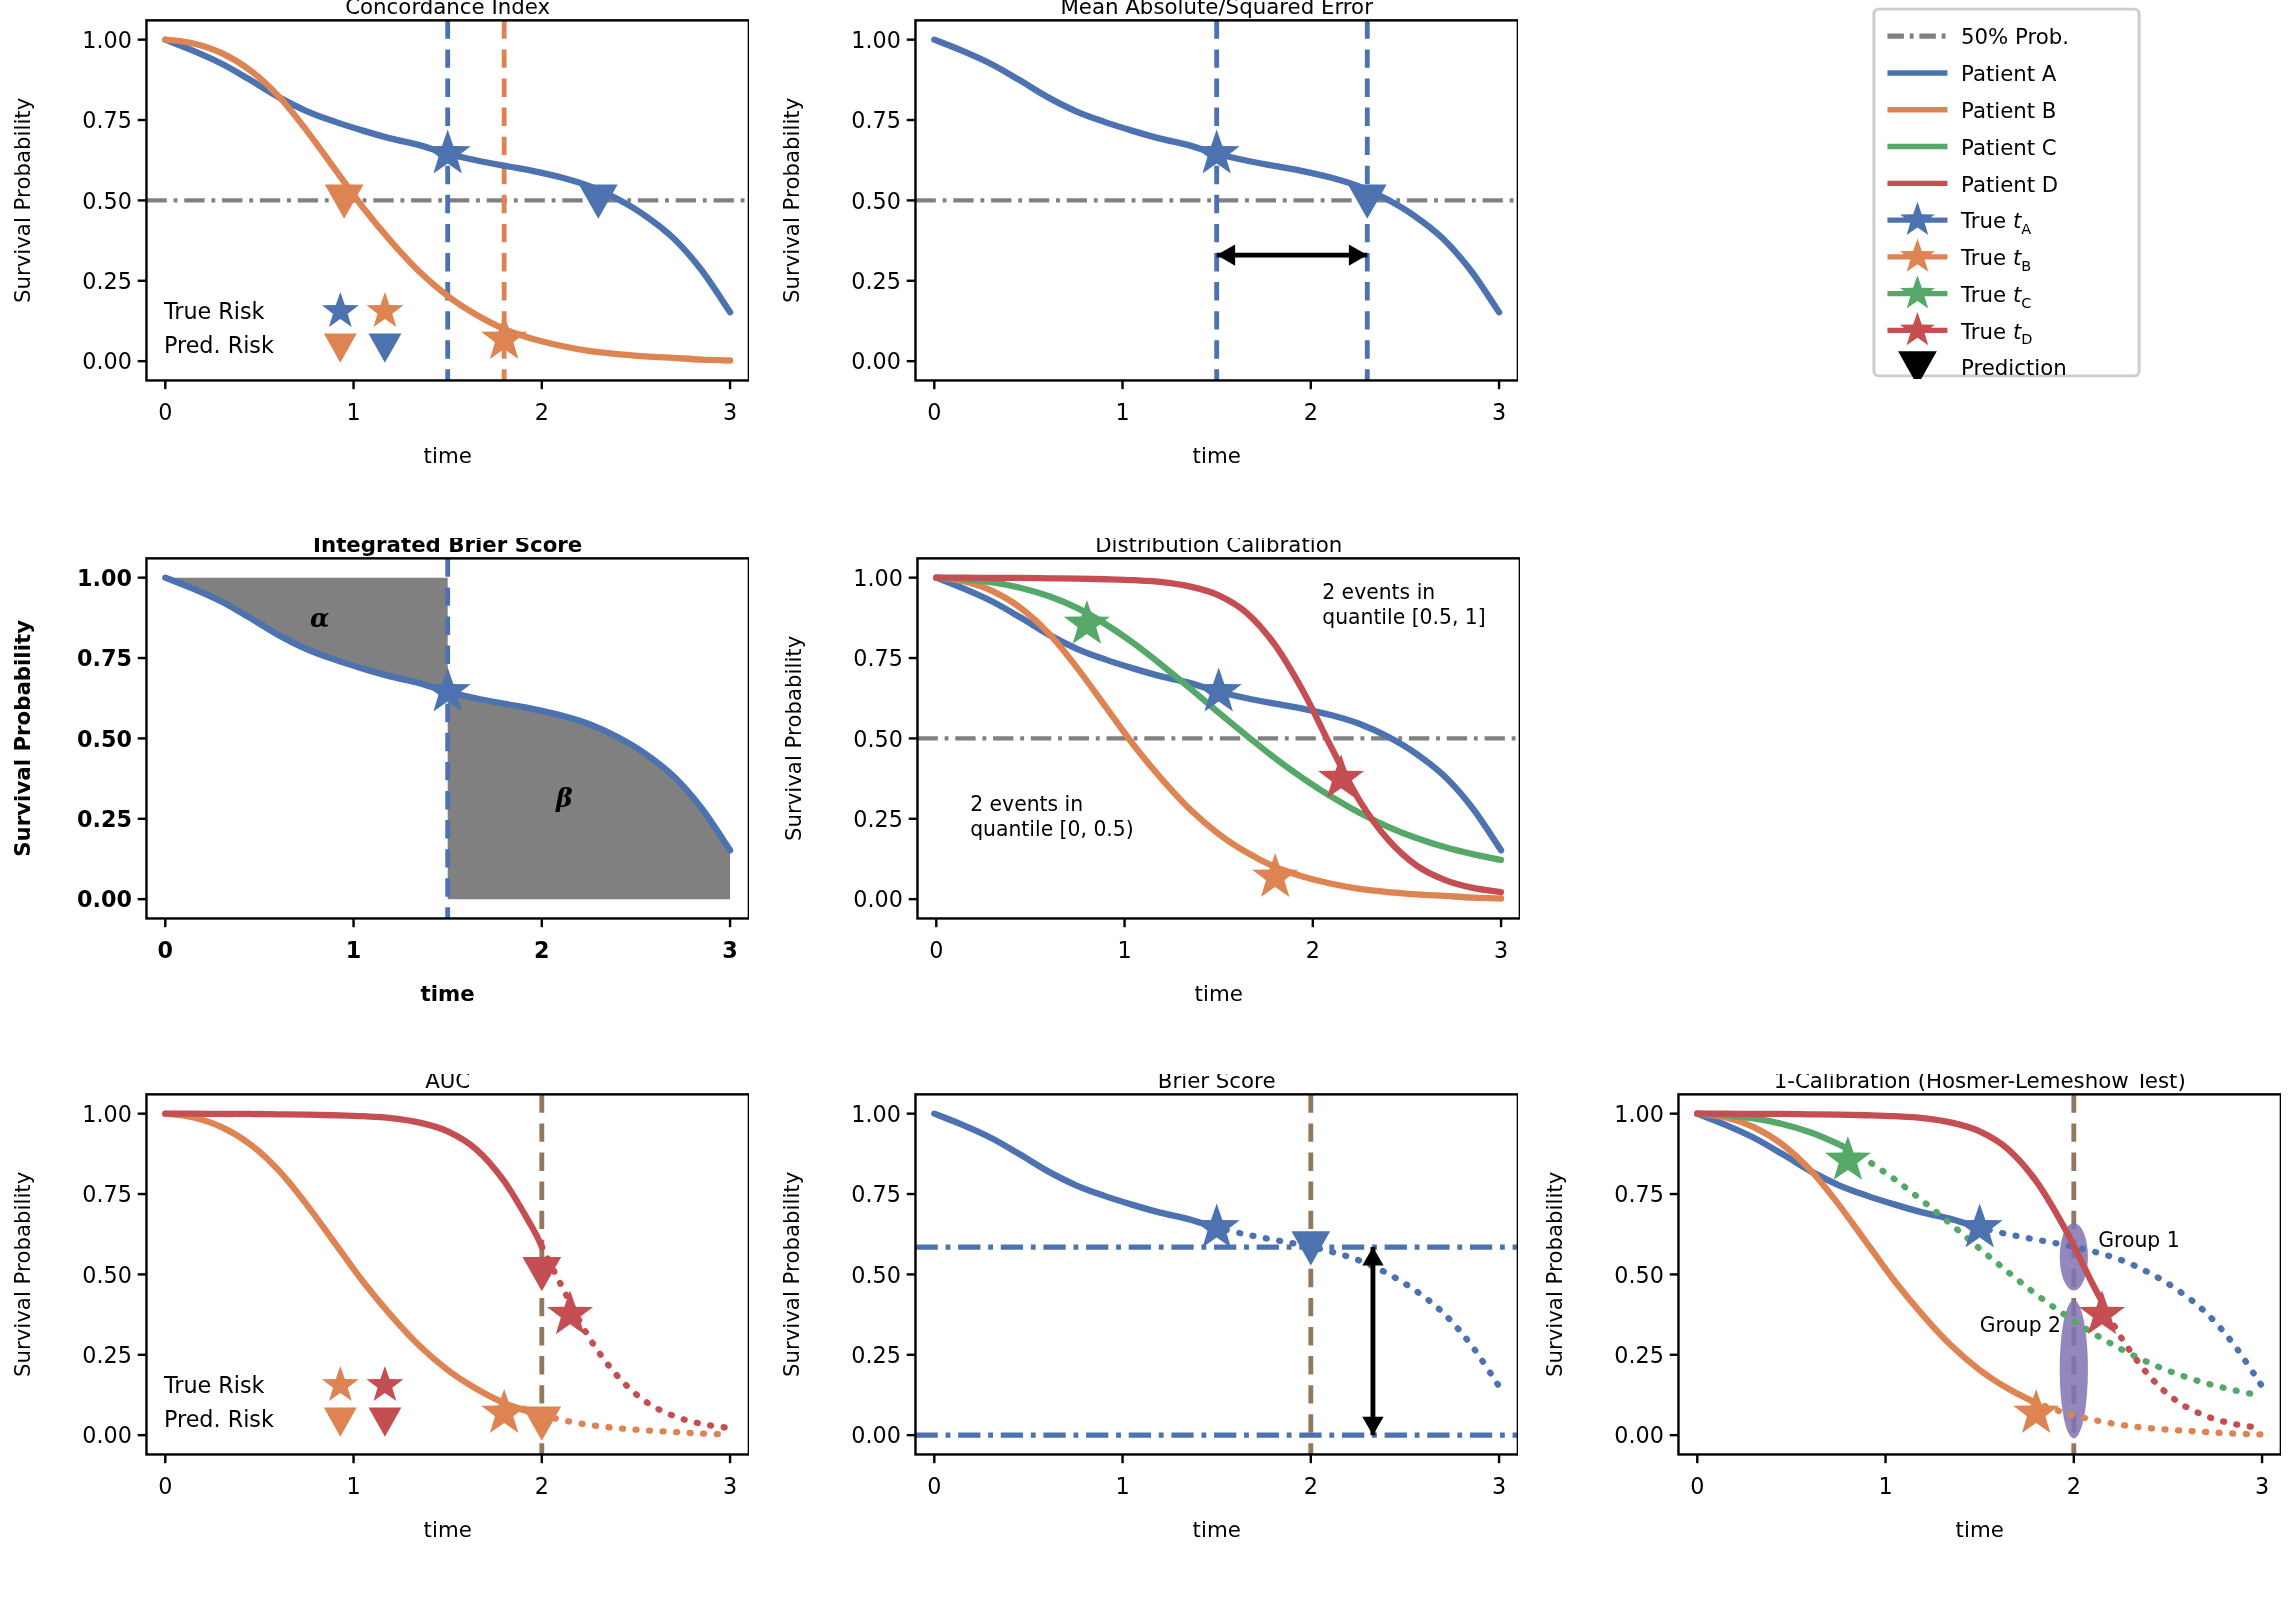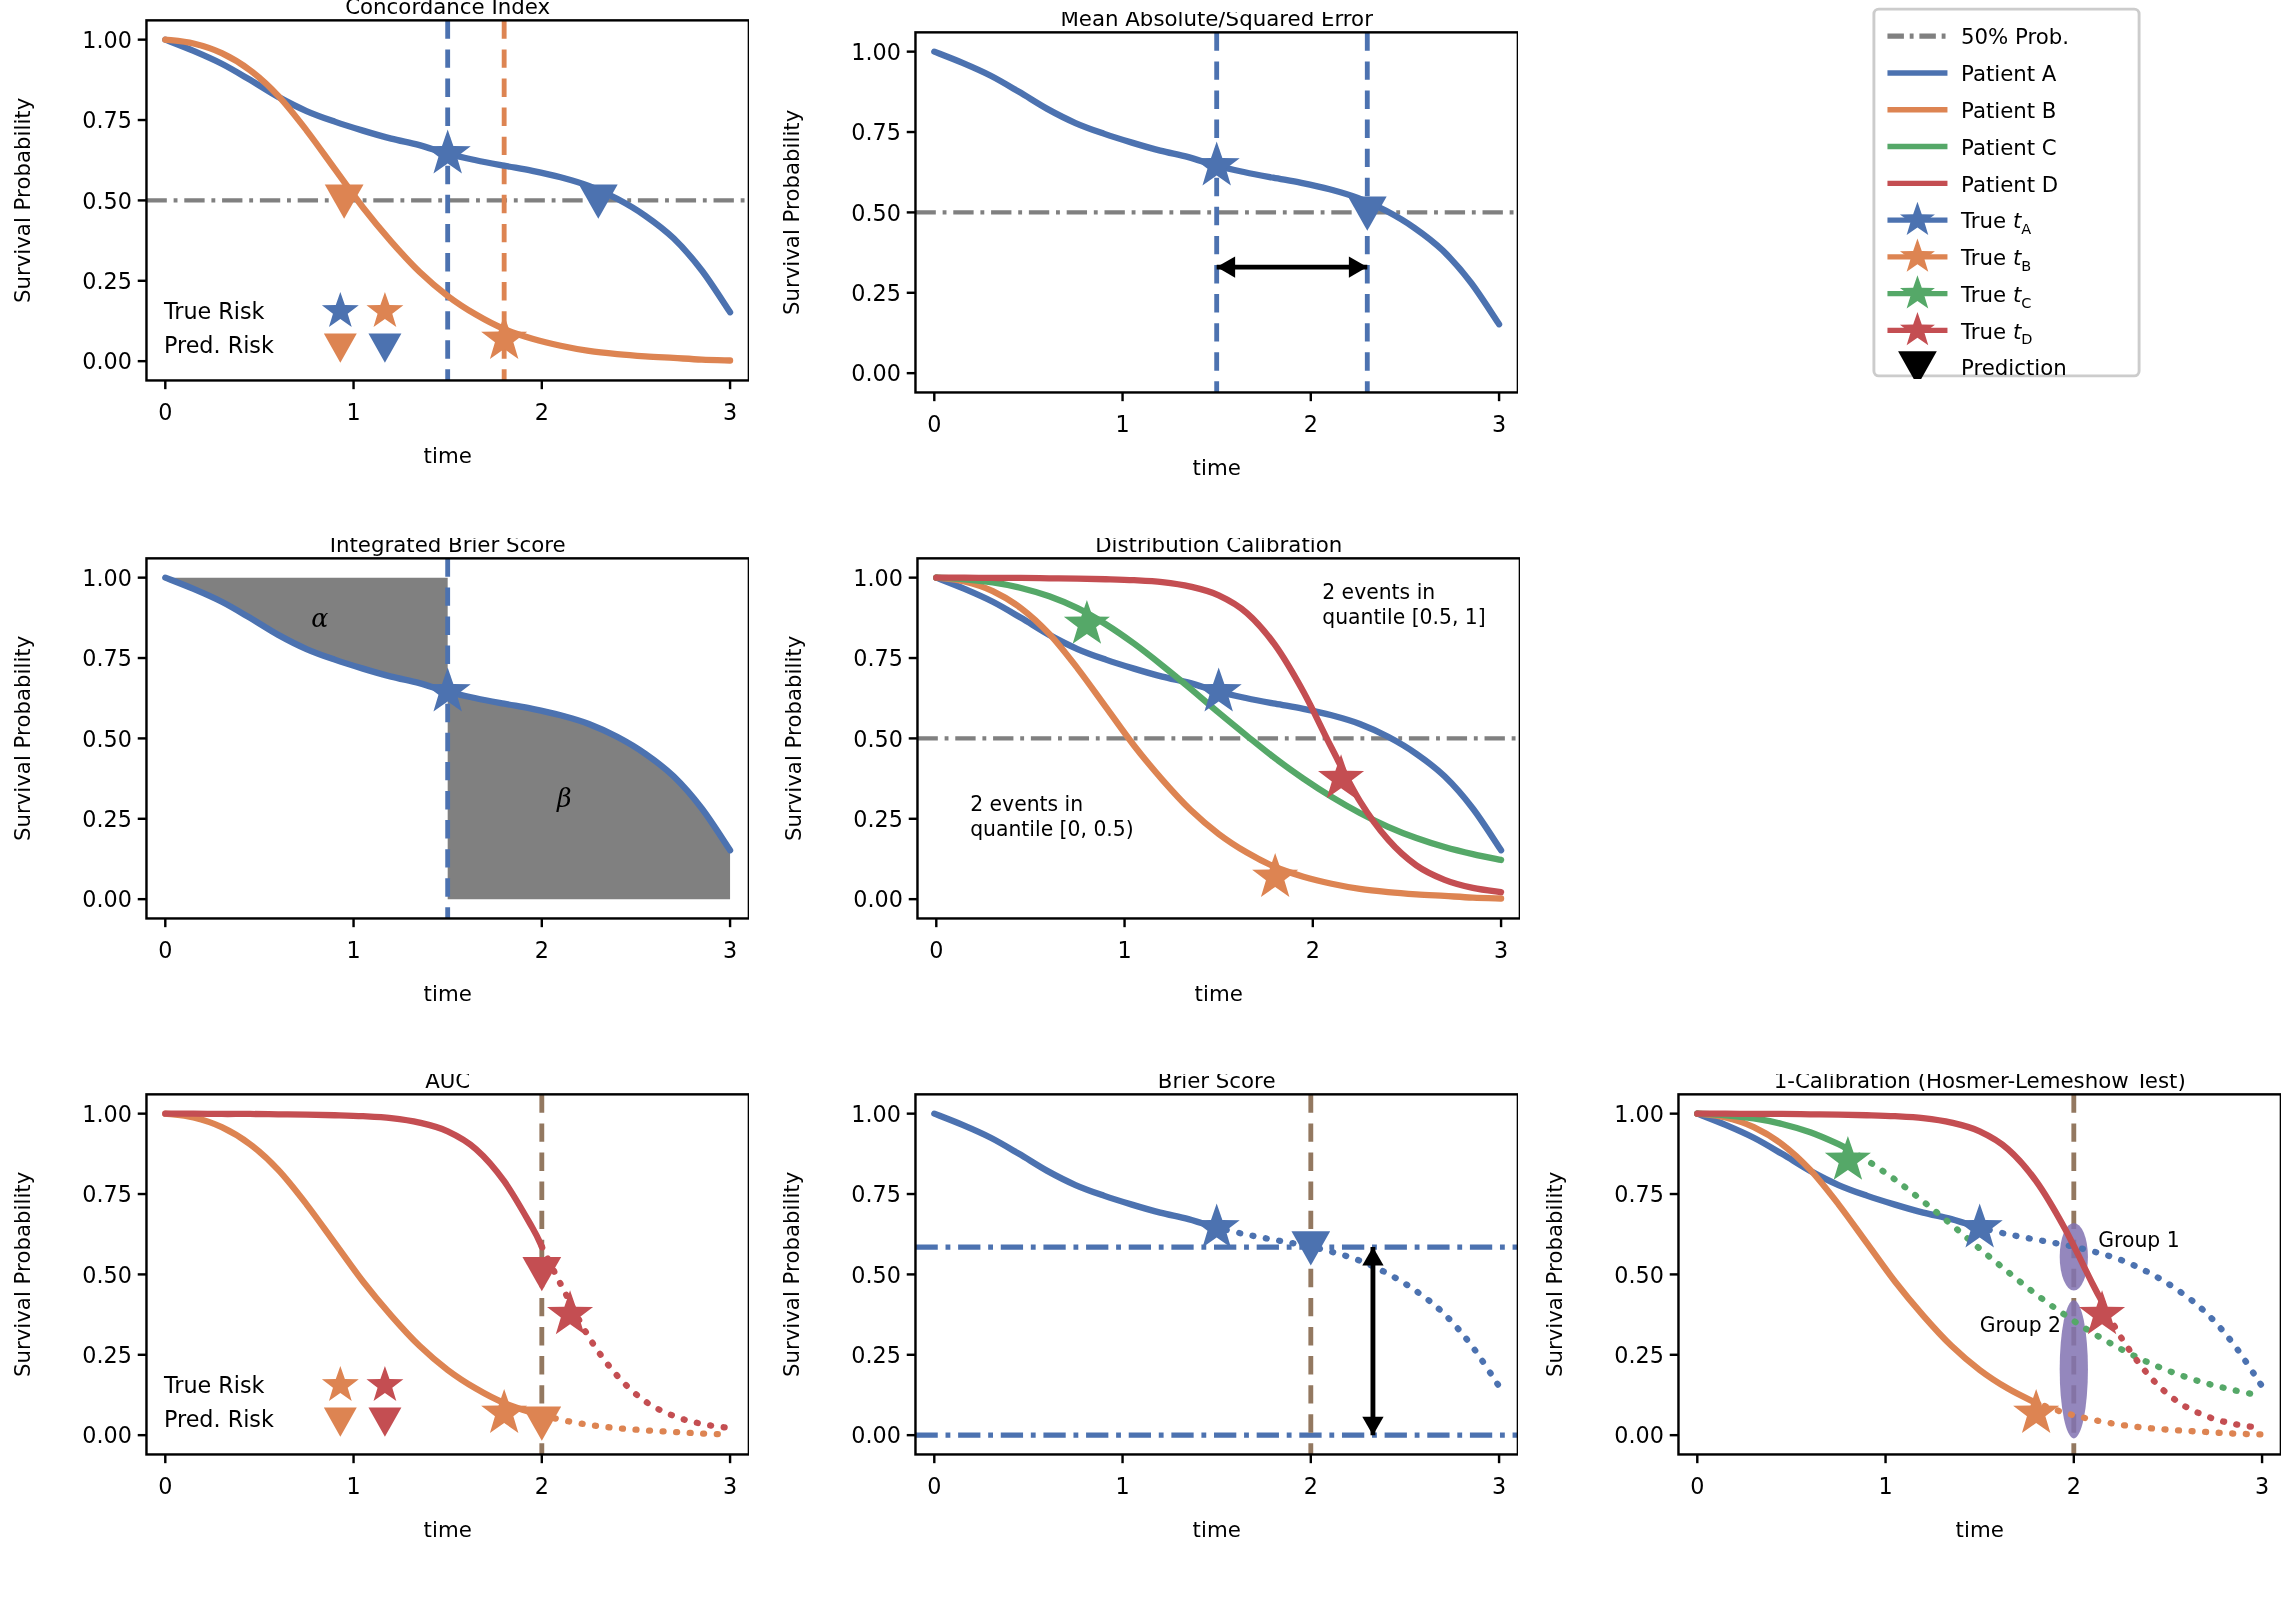--- a/index.html
+++ b/index.html
@@ -60,21 +60,21 @@
         <text x="272" y="596.3482142857143" class="ticklab" text-anchor="end">0.25</text>
         <line x1="284" x2="302" y1="413.5" y2="413.5" class="tick"></line>
         <text x="272" y="430.5" class="ticklab" text-anchor="end">0.50</text>
         <line x1="284" x2="302" y1="247.65178571428578" y2="247.65178571428578" class="tick"></line>
         <text x="272" y="264.6517857142858" class="ticklab" text-anchor="end">0.75</text>
         <line x1="284" x2="302" y1="81.80357142857144" y2="81.80357142857144" class="tick"></line>
         <text x="272" y="98.80357142857144" class="ticklab" text-anchor="end">1.00</text>
         <text x="923.5" y="955" class="axlabel">time</text>
         <text x="62" y="413.5" class="axlabel" transform="rotate(-90 62 413.5)">Survival Probability</text>
       </svg></div>
-    <div class="panel" style="left: 769px; top: 12px;"><svg width="749" height="537" viewBox="0 0 1545 1108">
+    <div class="panel" style="left: 769px; top: 0px;"><svg width="749" height="537" viewBox="0 0 1545 1108">
         <defs>
           <clipPath id="clip-mean-absolute-squared-error">
             <rect x="302" y="42" width="1243" height="743"></rect>
           </clipPath>
         </defs>
         <text x="923.5" y="28" class="ptitle">Mean Absolute/Squared Error</text>
         <g clip-path="url(#clip-mean-absolute-squared-error)">
           <line x1="302" x2="1545" y1="413.5" y2="413.5" stroke="#808080" stroke-width="9" stroke-dasharray="42 14 8 14"></line>
           <line x1="923.5" x2="923.5" y1="42" y2="785" stroke="#4C72B0" stroke-width="10" stroke-dasharray="38 22"></line>
           <line x1="1234.25" x2="1234.25" y1="42" y2="785" stroke="#4C72B0" stroke-width="10" stroke-dasharray="38 22"></line>
@@ -100,21 +100,21 @@
         <text x="272" y="596.3482142857143" class="ticklab" text-anchor="end">0.25</text>
         <line x1="284" x2="302" y1="413.5" y2="413.5" class="tick"></line>
         <text x="272" y="430.5" class="ticklab" text-anchor="end">0.50</text>
         <line x1="284" x2="302" y1="247.65178571428578" y2="247.65178571428578" class="tick"></line>
         <text x="272" y="264.6517857142858" class="ticklab" text-anchor="end">0.75</text>
         <line x1="284" x2="302" y1="81.80357142857144" y2="81.80357142857144" class="tick"></line>
         <text x="272" y="98.80357142857144" class="ticklab" text-anchor="end">1.00</text>
         <text x="923.5" y="955" class="axlabel">time</text>
         <text x="62" y="413.5" class="axlabel" transform="rotate(-90 62 413.5)">Survival Probability</text>
       </svg></div>
-    <div class="panel" style="left: 0px; top: 538px;"><svg width="749" height="537" viewBox="0 0 1545 1108">
+    <div class="panel" style="left: 0px; top: 538px; font-weight: bold;"><svg width="749" height="537" viewBox="0 0 1545 1108">
         <defs>
           <clipPath id="clip-integrated-brier-score">
             <rect x="302" y="42" width="1243" height="743"></rect>
           </clipPath>
         </defs>
         <text x="923.5" y="28" class="ptitle">Integrated Brier Score</text>
         <g clip-path="url(#clip-integrated-brier-score)">
           <path d="M 340.84375 81.80357142857144 C 342.7859375 82.57752976190478 348.6125 84.89940476190485 352.496875 86.44732142857151 C 356.38124999999997 87.99523809523818 360.265625 89.5431547619048 364.15 91.09107142857147 C 368.03437499999995 92.63898809523813 371.91875000000005 94.18690476190487 375.803125 95.73482142857154 C 379.6875 97.2827380952382 383.571875 98.83065476190482 387.45624999999995 100.37857142857149 C 391.34062499999993 101.92648809523816 395.22499999999997 103.3638392857144 399.109375 105.02232142857156 C 402.99375000000003 106.68080357142871 406.87812500000007 108.56041666666675 410.76250000000005 110.32946428571438 C 414.646875 112.098511904762 418.53125 113.8675595238097 422.415625 115.63660714285732 C 426.29999999999995 117.40565476190493 430.184375 119.17470238095244 434.06874999999997 120.94375000000002 C 437.95312499999994 122.7127976190476 441.8375 124.48184523809522 445.72187499999995 126.25089285714284 C 449.60624999999993 128.01994047619047 453.490625 129.5678571428572 457.375 131.55803571428578 C 461.259375 133.54821428571435 465.14374999999995 135.9806547619047 469.028125 138.19196428571422 C 472.9125 140.40327380952374 476.796875 142.61458333333334 480.68125000000003 144.8258928571429 C 484.56562500000007 147.03720238095244 488.45000000000005 149.24851190476193 492.334375 151.45982142857144 C 496.21875 153.67113095238096 500.1031250000001 155.88244047619045 503.98750000000007 158.09375 C 507.87187500000005 160.30505952380955 511.75625 162.45002976190483 515.640625 164.72767857142867 C 519.525 167.0053273809525 523.4093750000001 169.41565476190493 527.29375 171.75964285714304 C 531.178125 174.10363095238114 535.0625000000001 176.44761904761918 538.9468750000001 178.7916071428573 C 542.8312500000001 181.1355952380954 546.7156250000002 183.47958333333355 550.6000000000001 185.82357142857165 C 554.4843750000001 188.16755952380976 558.3687500000001 190.51154761904783 562.2531250000001 192.8555357142859 C 566.1375 195.19952380952398 570.0218750000001 197.74252976190482 573.9062500000001 199.88750000000005 C 577.7906250000001 202.03247023809527 581.6750000000001 203.7794047619049 585.559375 205.72535714285732 C 589.44375 207.67130952380973 593.3281250000001 209.6172619047621 597.2125000000001 211.56321428571448 C 601.0968750000001 213.50916666666686 604.9812500000002 215.45511904761918 608.8656250000001 217.40107142857153 C 612.7500000000001 219.34702380952388 616.6343750000002 221.2929761904762 620.5187500000002 223.23892857142857 C 624.4031250000002 225.18488095238095 628.2875000000001 227.3740773809525 632.1718750000001 229.07678571428585 C 636.0562500000001 230.77949404761918 639.9406250000002 231.99571428571434 643.8250000000002 233.45517857142863 C 647.7093750000001 234.91464285714292 651.5937500000002 236.37410714285724 655.4781250000002 237.83357142857153 C 659.3625000000002 239.29303571428582 663.2468750000002 240.75250000000014 667.1312500000001 242.21196428571443 C 671.0156250000001 243.67142857142872 674.9000000000002 245.13089285714304 678.7843750000002 246.59035714285733 C 682.6687500000002 248.04982142857162 686.5531250000003 249.61985119047634 690.4375000000002 250.9687500000001 C 694.3218750000002 252.3176488095239 698.2062500000003 253.4454166666667 702.0906250000003 254.68375000000003 C 705.9750000000003 255.92208333333338 709.8593750000003 257.16041666666683 713.7437500000003 258.3987500000002 C 717.6281250000003 259.6370833333335 721.5125000000004 260.87541666666687 725.3968750000004 262.1137500000002 C 729.2812500000003 263.35208333333355 733.1656250000002 264.59041666666684 737.0500000000002 265.8287500000001 C 740.9343750000002 267.0670833333334 744.8187500000003 268.37175595238097 748.7031250000002 269.54375000000005 C 752.5875000000002 270.7157440476191 756.4718750000003 271.75505952380973 760.3562500000003 272.8607142857145 C 764.2406250000003 273.96636904761925 768.1250000000003 275.0720238095239 772.0093750000003 276.17767857142866 C 775.8937500000003 277.2833333333334 779.7781250000004 278.38898809523835 783.6625000000004 279.4946428571431 C 787.5468750000003 280.60029761904786 791.4312500000003 281.7059523809525 795.3156250000003 282.81160714285727 C 799.2000000000003 283.91726190476203 803.0843750000004 285.13348214285736 806.9687500000003 286.12857142857166 C 810.8531250000003 287.12366071428596 814.7375000000004 287.8976190476193 818.6218750000004 288.78214285714307 C 822.5062500000004 289.66666666666686 826.3906250000003 290.5511904761907 830.2750000000003 291.4357142857145 C 834.1593750000003 292.32023809523827 838.0437500000004 293.20476190476194 841.9281250000004 294.0892857142857 C 845.8125000000003 294.9738095238095 849.6968750000004 295.8583333333334 853.5812500000004 296.74285714285725 C 857.4656250000004 297.6273809523811 861.3500000000005 298.35711309523816 865.2343750000005 299.39642857142866 C 869.1187500000004 300.43574404761915 873.0031250000004 301.78464285714296 876.8875000000004 302.9787500000001 C 880.7718750000004 304.17285714285725 884.6562500000005 305.36696428571446 888.5406250000004 306.5610714285716 C 892.4250000000004 307.75517857142876 896.3093750000005 308.94928571428596 900.1937500000005 310.1433928571431 C 904.0781250000005 311.33750000000026 907.9625000000004 312.53160714285724 911.8468750000004 313.7257142857144 C 915.7312500000004 314.91982142857154 921.5578125000005 316.71098214285735 923.5000000000005 317.3080357142859 C 925.4421875000004 317.90508928571444 923.5000000000001 317.3080357142858 923.5 317.3080357142857 L 923.5 81.80357142857144 L 340.84375 81.80357142857144 Z" fill="#808080" stroke="none"></path>
           <text x="659.3625" y="182.72767857142867" class="greek" text-anchor="middle">α</text>
           <path d="M 923.5 317.3080357142857 C 925.4421875 317.7502976190476 931.2687500000001 319.07708333333335 935.153125 319.96160714285713 C 939.0375 320.8461309523809 942.9218750000001 321.7306547619047 946.8062500000001 322.61517857142854 C 950.6906250000001 323.4997023809524 954.5750000000002 324.38422619047617 958.4593750000001 325.26875 C 962.3437500000001 326.15327380952385 966.228125 327.03779761904764 970.1125 327.9223214285714 C 973.9968749999999 328.8068452380952 977.88125 329.75770833333337 981.765625 330.5758928571429 C 985.65 331.3940773809524 989.5343750000001 332.07958333333335 993.41875 332.8314285714286 C 997.303125 333.58327380952386 1001.1875000000001 334.3351190476192 1005.0718750000001 335.0869642857144 C 1008.9562500000001 335.8388095238096 1012.8406250000002 336.5906547619047 1016.7250000000001 337.3425 C 1020.6093750000001 338.09434523809523 1024.49375 338.8461904761905 1028.3781250000002 339.59803571428574 C 1032.2625000000003 340.349880952381 1036.146875 341.1238392857144 1040.03125 341.8535714285715 C 1043.915625 342.58330357142864 1047.8000000000002 343.2688095238095 1051.6843750000003 343.9764285714286 C 1055.5687500000004 344.68404761904765 1059.453125 345.3916666666667 1063.3375 346.09928571428577 C 1067.2218750000002 346.80690476190483 1071.10625 347.51452380952395 1074.9906250000001 348.222142857143 C 1078.8750000000002 348.9297619047621 1082.759375 349.63738095238097 1086.6437500000002 350.345 C 1090.5281250000003 351.0526190476191 1094.4125 351.6717857142858 1098.296875 352.46785714285727 C 1102.18125 353.2639285714287 1106.0656250000002 354.2369047619049 1109.9500000000003 355.1214285714287 C 1113.8343750000004 356.00595238095246 1117.7187500000002 356.8904761904763 1121.603125 357.7750000000001 C 1125.4875 358.6595238095239 1129.3718749999998 359.5440476190478 1133.25625 360.42857142857156 C 1137.140625 361.31309523809534 1141.0249999999999 362.1976190476192 1144.909375 363.08214285714297 C 1148.79375 363.96666666666675 1152.678125 364.69639880952377 1156.5625 365.7357142857142 C 1160.446875 366.77502976190465 1164.33125 368.12392857142856 1168.2156249999998 369.3180357142857 C 1172.0999999999997 370.51214285714286 1175.9843749999995 371.70624999999995 1179.8687499999996 372.9003571428571 C 1183.7531249999997 374.09446428571425 1187.6374999999996 375.28857142857134 1191.5218749999997 376.4826785714285 C 1195.4062499999998 377.67678571428564 1199.2906249999996 378.87089285714274 1203.1749999999997 380.0649999999999 C 1207.0593749999998 381.25910714285703 1210.9437499999997 382.165744047619 1214.8281249999995 383.6473214285714 C 1218.7124999999994 385.1288988095238 1222.5968749999993 387.18541666666647 1226.4812499999994 388.95446428571404 C 1230.3656249999995 390.7235119047616 1234.2499999999995 392.4925595238093 1238.1343749999994 394.26160714285686 C 1242.0187499999993 396.03065476190443 1245.9031249999994 397.799702380952 1249.7874999999992 399.5687499999996 C 1253.671874999999 401.33779761904725 1257.5562499999992 403.1068452380949 1261.4406249999993 404.8758928571425 C 1265.3249999999994 406.64494047619013 1269.2093749999992 408.1265178571425 1273.093749999999 410.1830357142853 C 1276.978124999999 412.23955357142813 1280.8624999999988 414.87101190476136 1284.746874999999 417.2149999999994 C 1288.631249999999 419.55898809523745 1292.5156249999989 421.9029761904756 1296.399999999999 424.2469642857137 C 1300.284374999999 426.5909523809518 1304.168749999999 428.9349404761898 1308.053124999999 431.2789285714279 C 1311.937499999999 433.622916666666 1315.8218749999987 435.96690476190406 1319.7062499999988 438.31089285714216 C 1323.590624999999 440.65488095238027 1327.474999999999 442.62294642857074 1331.3593749999989 445.3428571428564 C 1335.2437499999987 448.0627678571421 1339.1281249999988 451.53452380952285 1343.0124999999987 454.6303571428561 C 1346.8968749999985 457.72619047618934 1350.7812499999986 460.82202380952276 1354.6656249999985 463.91785714285606 C 1358.5499999999984 467.01369047618937 1362.4343749999985 470.10952380952267 1366.3187499999983 473.205357142856 C 1370.2031249999982 476.3011904761893 1374.0874999999983 479.3970238095226 1377.9718749999984 482.4928571428559 C 1381.8562499999985 485.5886904761892 1385.7406249999985 488.0211309523797 1389.6249999999984 491.78035714285573 C 1393.5093749999983 495.5395833333318 1397.3937499999984 500.62559523809335 1401.2781249999982 505.0482142857123 C 1405.162499999998 509.4708333333312 1409.0468749999982 513.8934523809503 1412.931249999998 518.3160714285693 C 1416.815624999998 522.7386904761884 1420.699999999998 527.1613095238074 1424.584374999998 531.5839285714264 C 1428.4687499999982 536.0065476190455 1432.3531249999983 540.4291666666644 1436.2374999999981 544.8517857142834 C 1440.121874999998 549.2744047619025 1444.006249999998 553.0336309523788 1447.890624999998 558.1196428571405 C 1451.7749999999978 563.2056547619023 1455.659374999998 569.6184523809495 1459.5437499999978 575.3678571428541 C 1463.4281249999976 581.1172619047586 1467.3124999999977 586.8666666666634 1471.1968749999978 592.6160714285681 C 1475.081249999998 598.3654761904729 1478.9656249999975 604.1148809523776 1482.8499999999976 609.8642857142823 C 1486.7343749999977 615.6136904761871 1490.6187499999978 621.3630952380918 1494.5031249999977 627.1124999999965 C 1498.3874999999975 632.8619047619013 1504.214062499997 641.4860119047578 1506.1562499999975 644.3607142857107 C 1508.098437499998 647.2354166666637 1506.1562499999995 644.3607142857137 1506.15625 644.3607142857143 L 1506.15625 745.1964285714286 L 923.5 745.1964285714286 Z" fill="#808080" stroke="none"></path>

